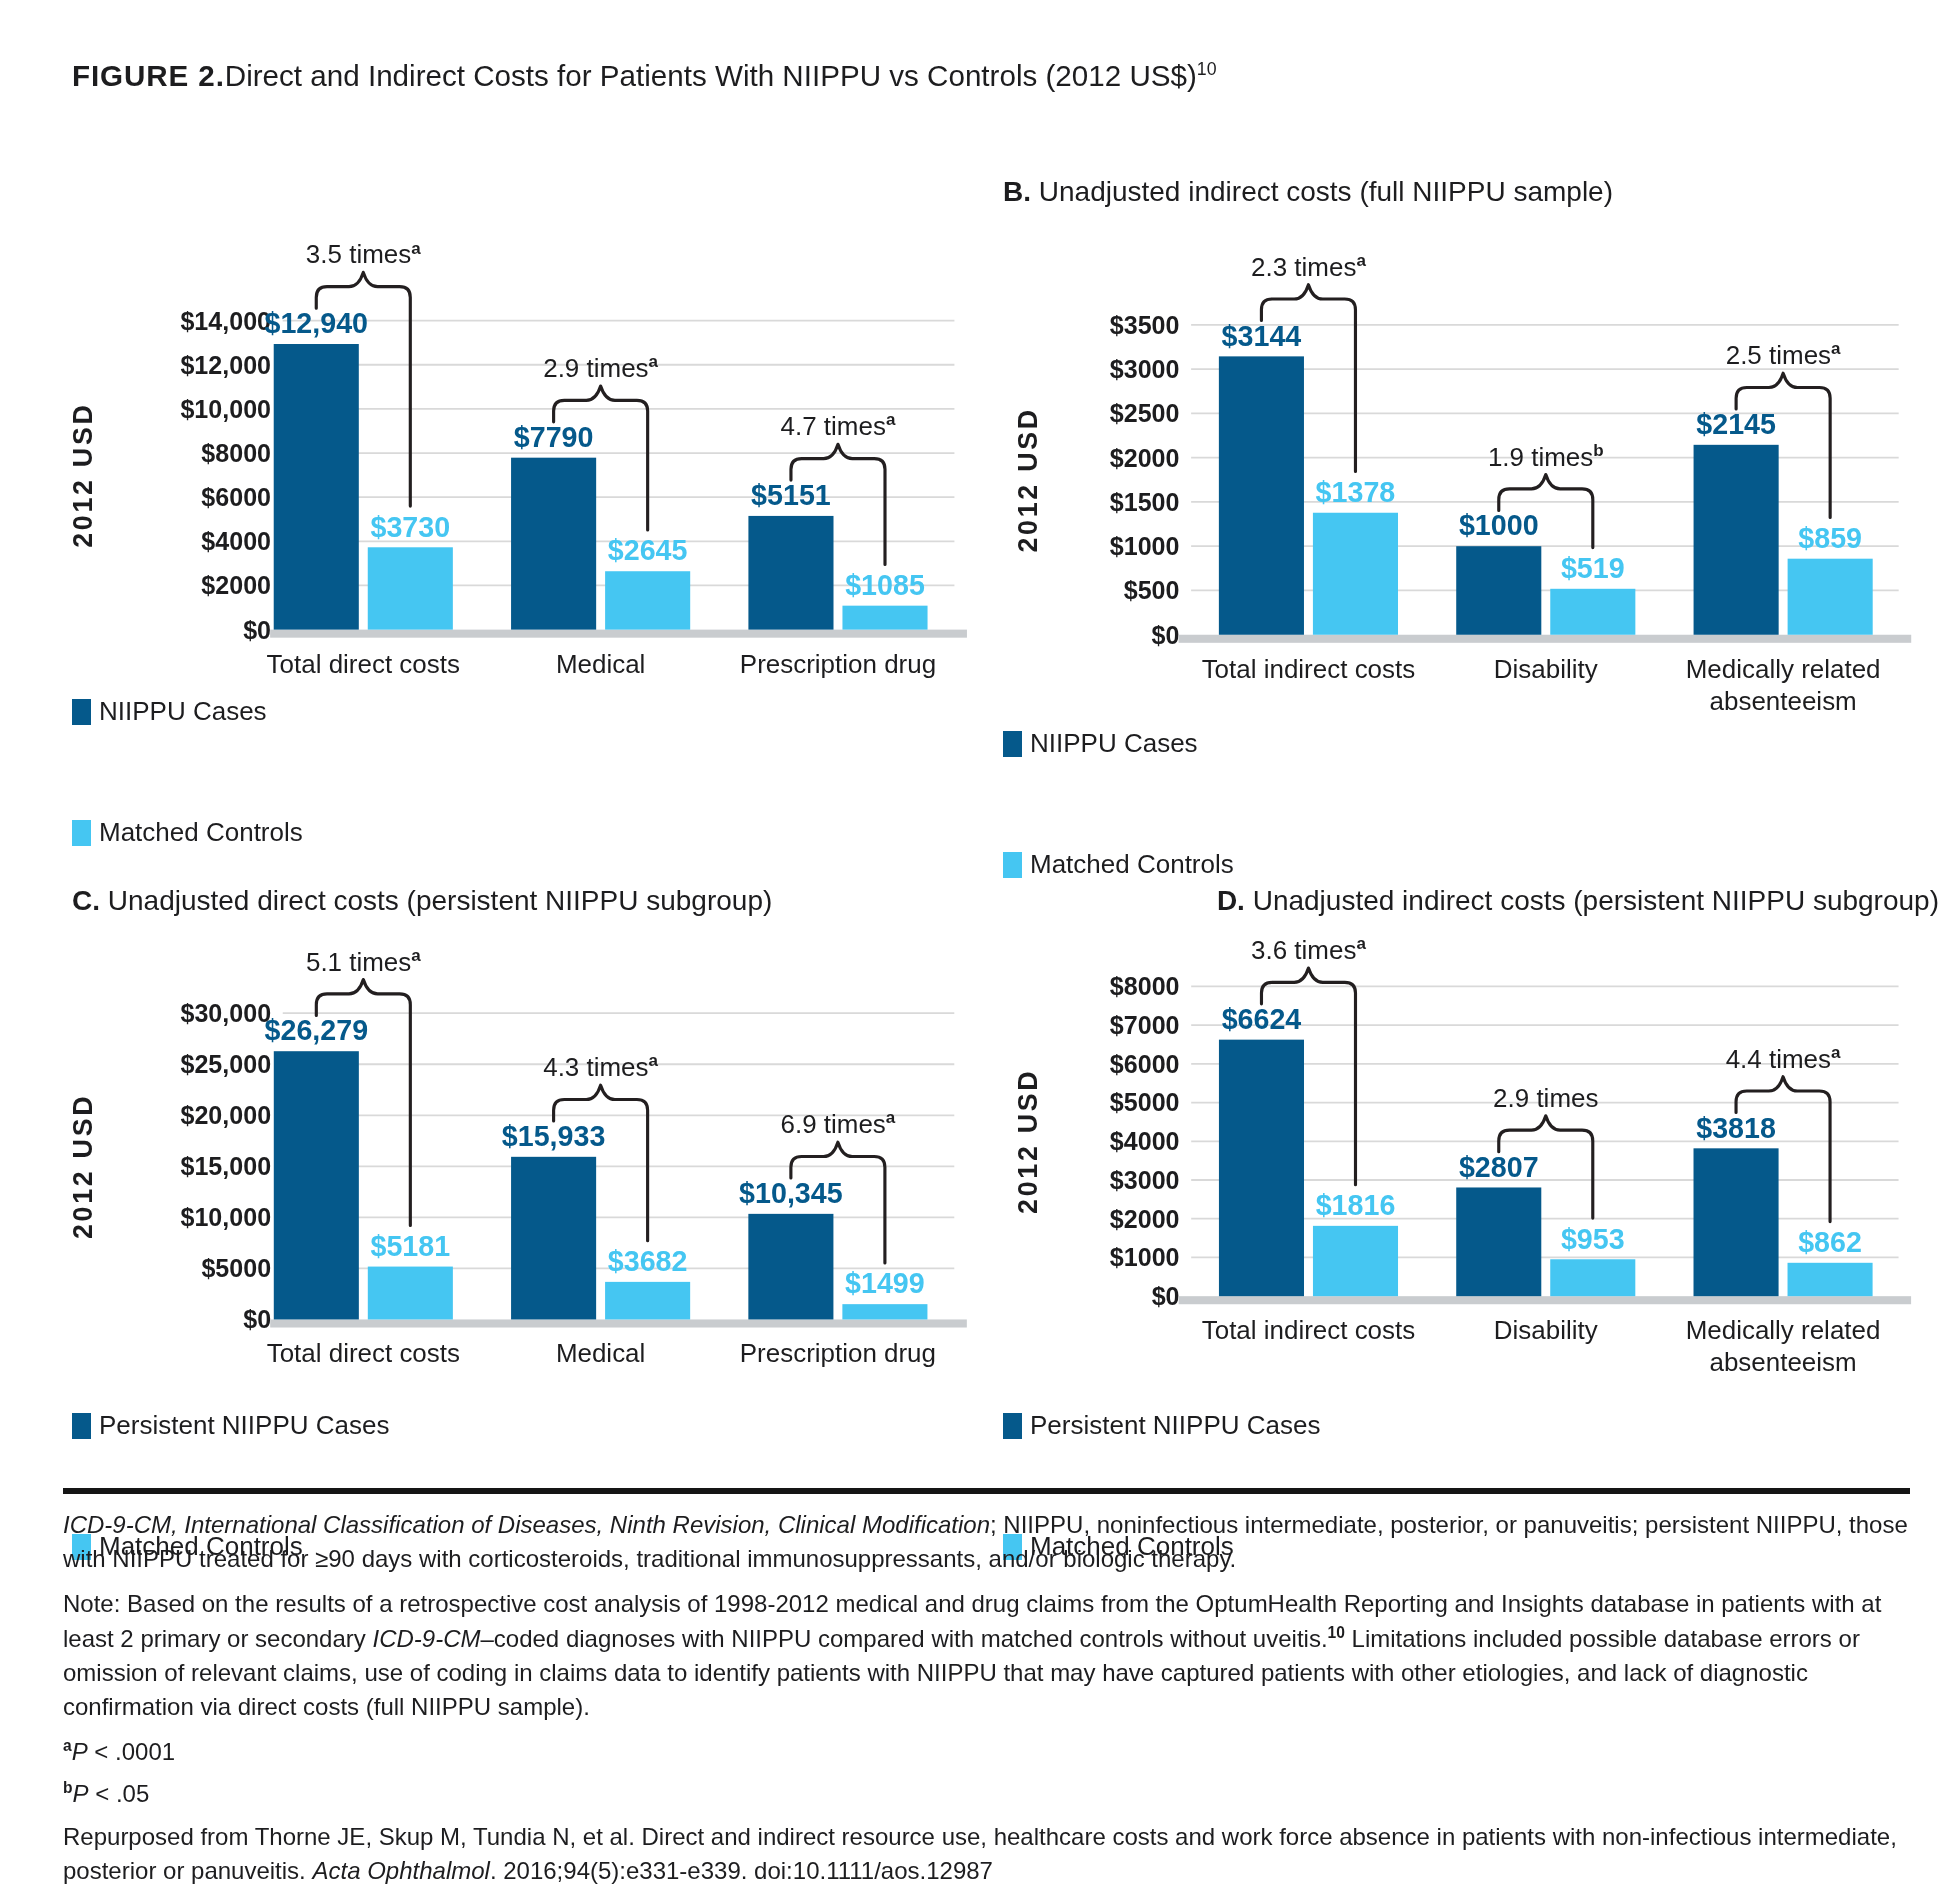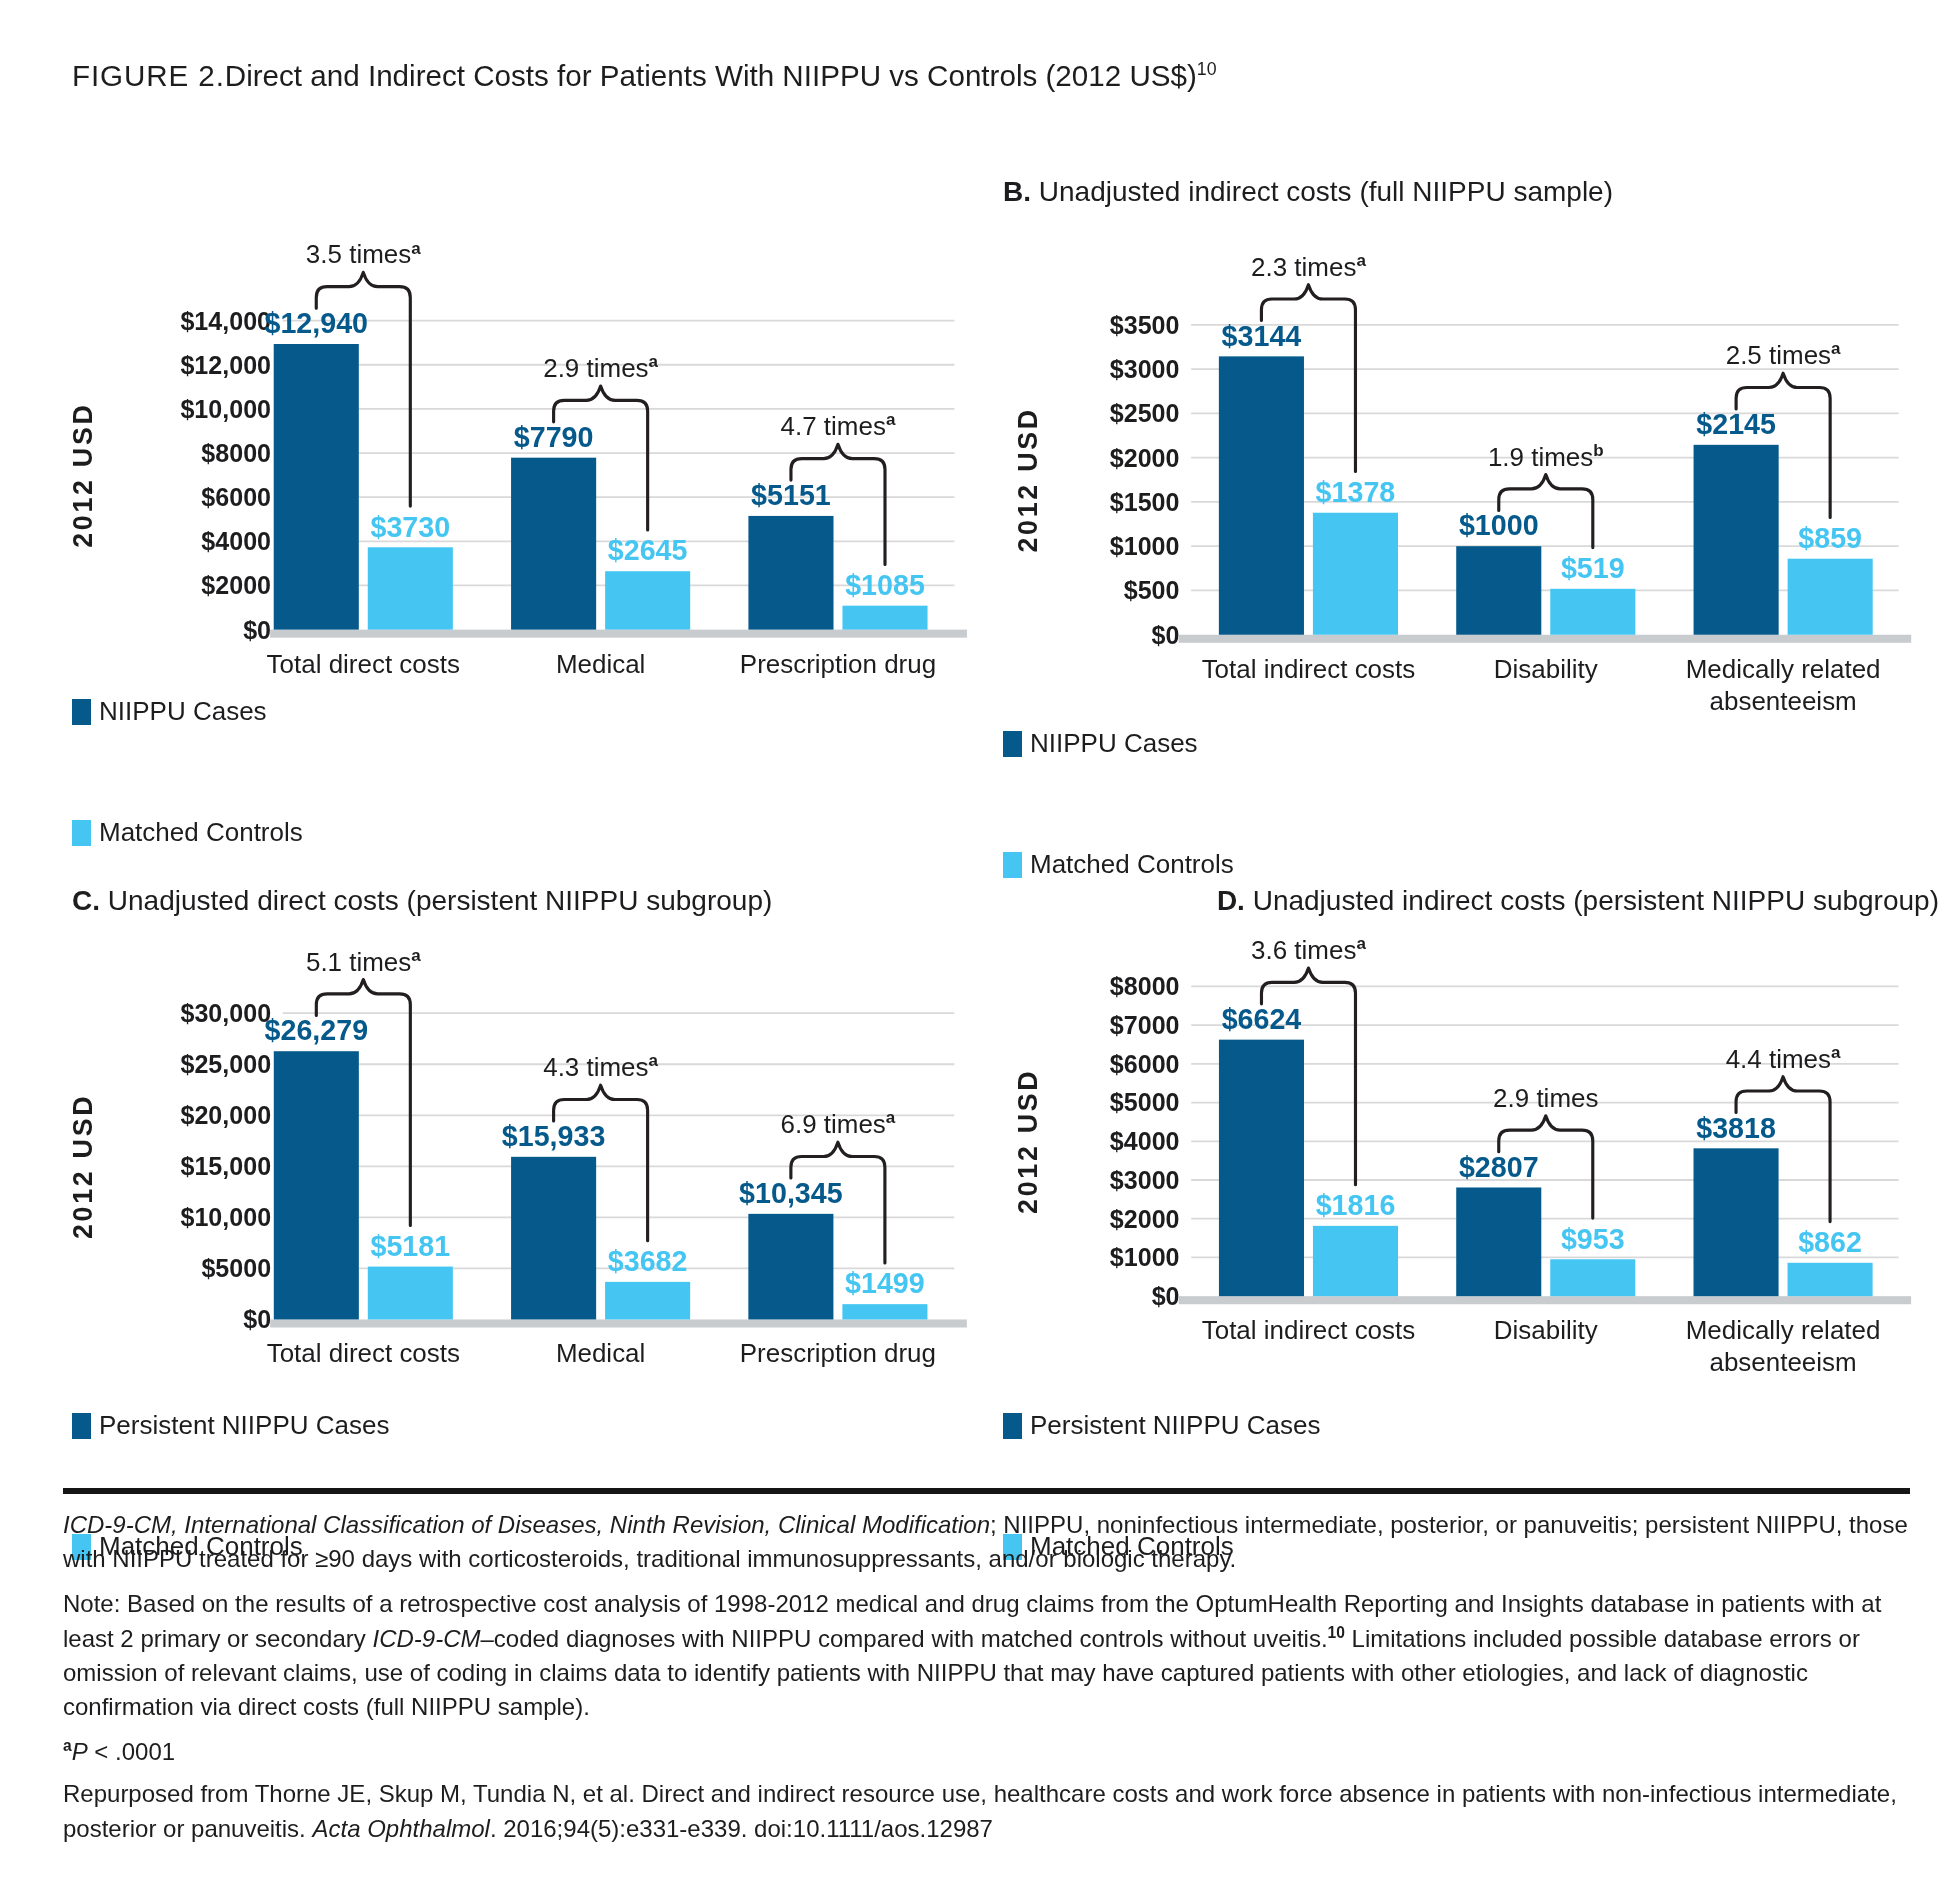--- a/index.html
+++ b/index.html
@@ -1,19 +1,19 @@
 <!DOCTYPE html>
 <html style="font-size:14.3px"><head>
 <meta charset="utf-8">
 <style>
   html,body{margin:0;padding:0;background:#ffffff;}
   .page{position:relative;width:1957px;height:1898px;background:#ffffff;
         font-family:"Liberation Sans",sans-serif;color:#1d1d1f;overflow:hidden;}
   .fig-title{position:absolute;left:72px;top:59px;font-size:29.6px;white-space:nowrap;}
-  .fig-title .lbl{font-weight:400;letter-spacing:0.9px;text-align:center;}
+  .fig-title .lbl{font-weight:700;letter-spacing:0.9px;text-align:center;}
   .fig-title .txt{}
   .fig-title sup{font-size:60%;}
   .panel{position:absolute;}
   .panel h2{margin:0;font-size:28px;font-weight:400;white-space:nowrap;line-height:32px;}
   .panel h2 .letter{font-weight:700;}
   .panel svg{display:block;margin-top:3.6px;}
   .panel svg text{font-family:"Liberation Sans",sans-serif;}
   .legend{display:flex;justify-content:center;gap:90px;margin-top:1.8px;font-size:26px;flex-direction:column;}
   .legend .item{display:flex;align-items:center;gap:8px;}
   .swatch{width:19px;height:26px;display:inline-block;}
@@ -259,17 +259,18 @@
           <span>Matched Controls</span>
         </span>
     </div>
   </section>
 
   <div class="foot">
     <div class="rule"></div>
     <p><span class="it">ICD-9-CM, International Classification of Diseases, Ninth Revision, Clinical Modification</span><span>; NIIPPU, noninfectious intermediate, posterior, or panuveitis; persistent NIIPPU, those with NIIPPU treated for ≥90 days with corticosteroids, traditional immunosuppressants, and/or biologic therapy.</span></p>
     <p><span>Note: Based on the results of a retrospective cost analysis of 1998-2012 medical and drug claims from the OptumHealth Reporting and Insights database in patients with at least 2 primary or secondary </span><span class="it">ICD-9-CM</span><span>–coded diagnoses with NIIPPU compared with matched controls without uveitis.</span><sup>10</sup><span> Limitations included possible database errors or omission of relevant claims, use of coding in claims data to identify patients with NIIPPU that may have captured patients with other etiologies, and lack of diagnostic confirmation via direct costs (full NIIPPU sample).</span></p>
     <p class="tight"><sup>a</sup><span class="it">P</span><span> &lt; .0001</span></p>
+    <p class="tight"><sup>b</sup><span class="it">P</span><span> &lt; .05</span></p>
     <p><span>Repurposed from Thorne JE, Skup M, Tundia N, et al. Direct and indirect resource use, healthcare costs and work force absence in patients with non-infectious intermediate, posterior or panuveitis. </span><span class="it">Acta Ophthalmol</span><span>. 2016;94(5):e331-e339. doi:10.1111/aos.12987</span></p>
   </div>
 
 </div>
 
 
 </body></html>

